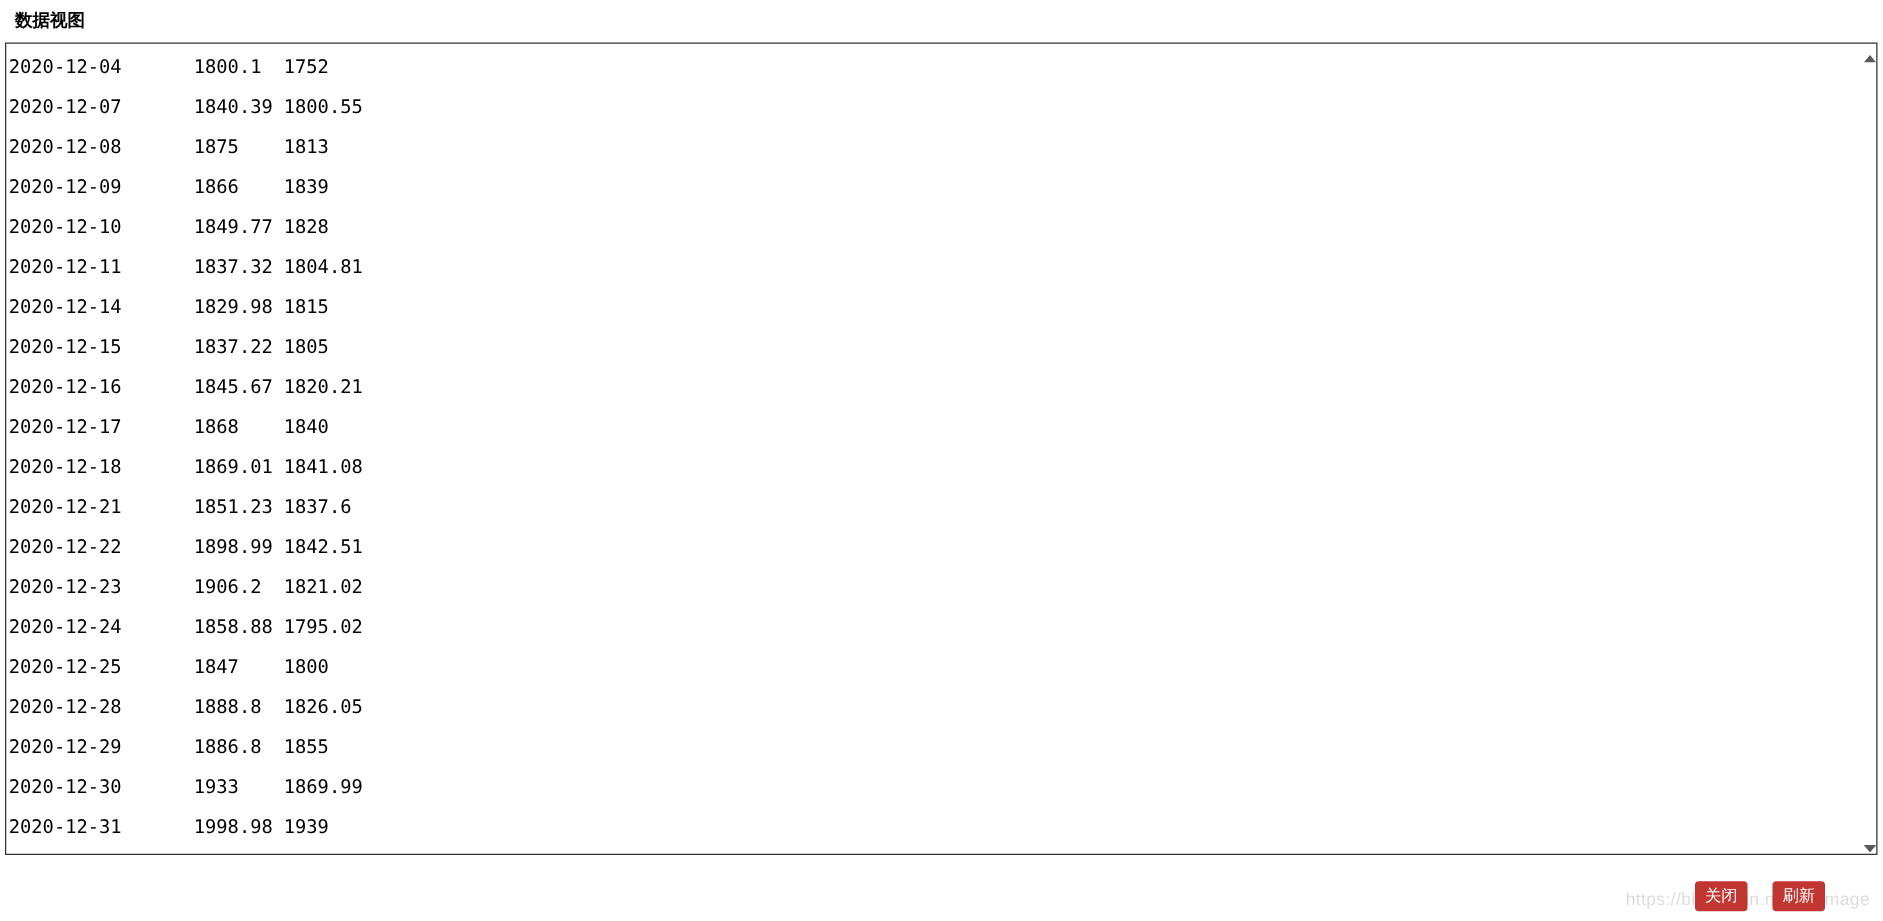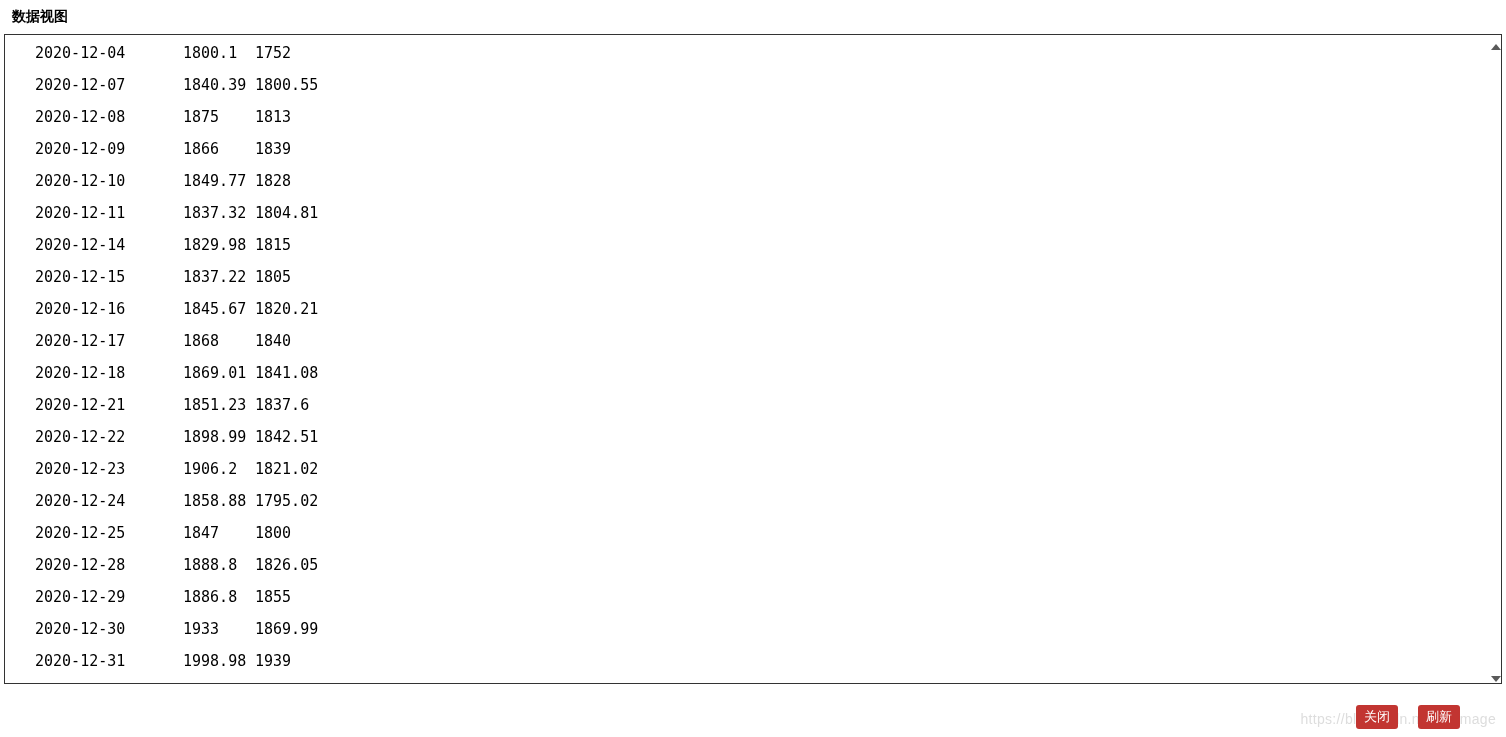--- a/index.html
+++ b/index.html
@@ -32,21 +32,20 @@
       font-family: "SimSun", "NSimSun", monospace;
       font-size: 15px;
       color: #000;
       padding: 2px 2px 2px 2px;
       white-space: pre;
       min-width: 100%;
     }
     .row {
       padding: 7px 0;
       line-height: 1.2;
-      margin-left: 28px;
     }
     .col-date {
       display: inline-block;
       width: 148px;
     }
     .col-v1 {
       display: inline-block;
       width: 72px;
     }
     .col-v2 {

